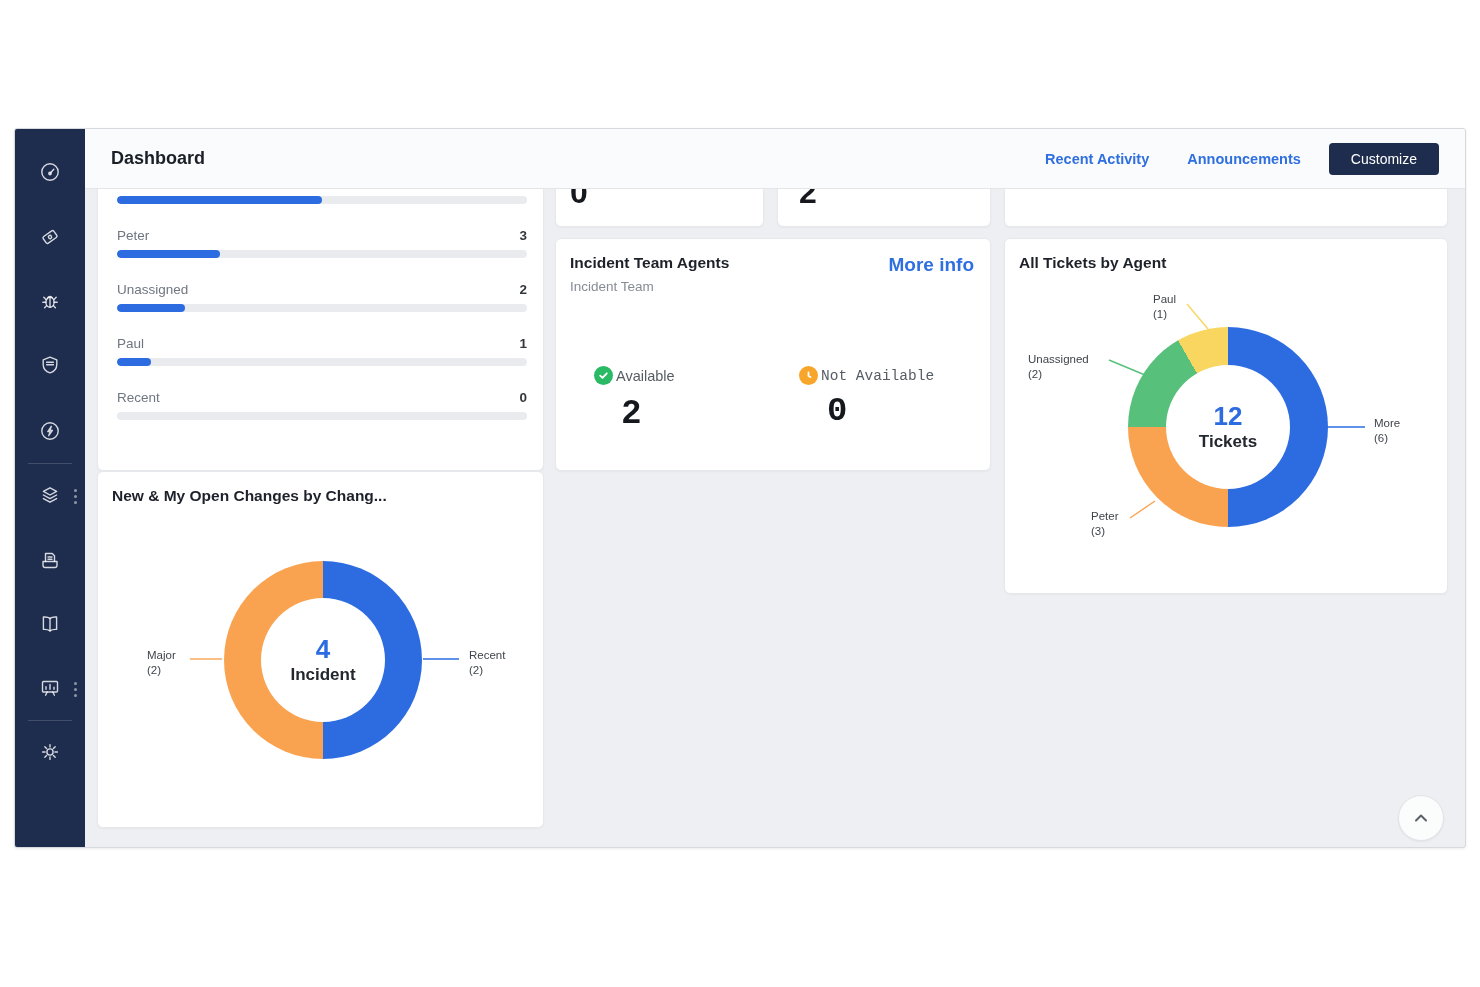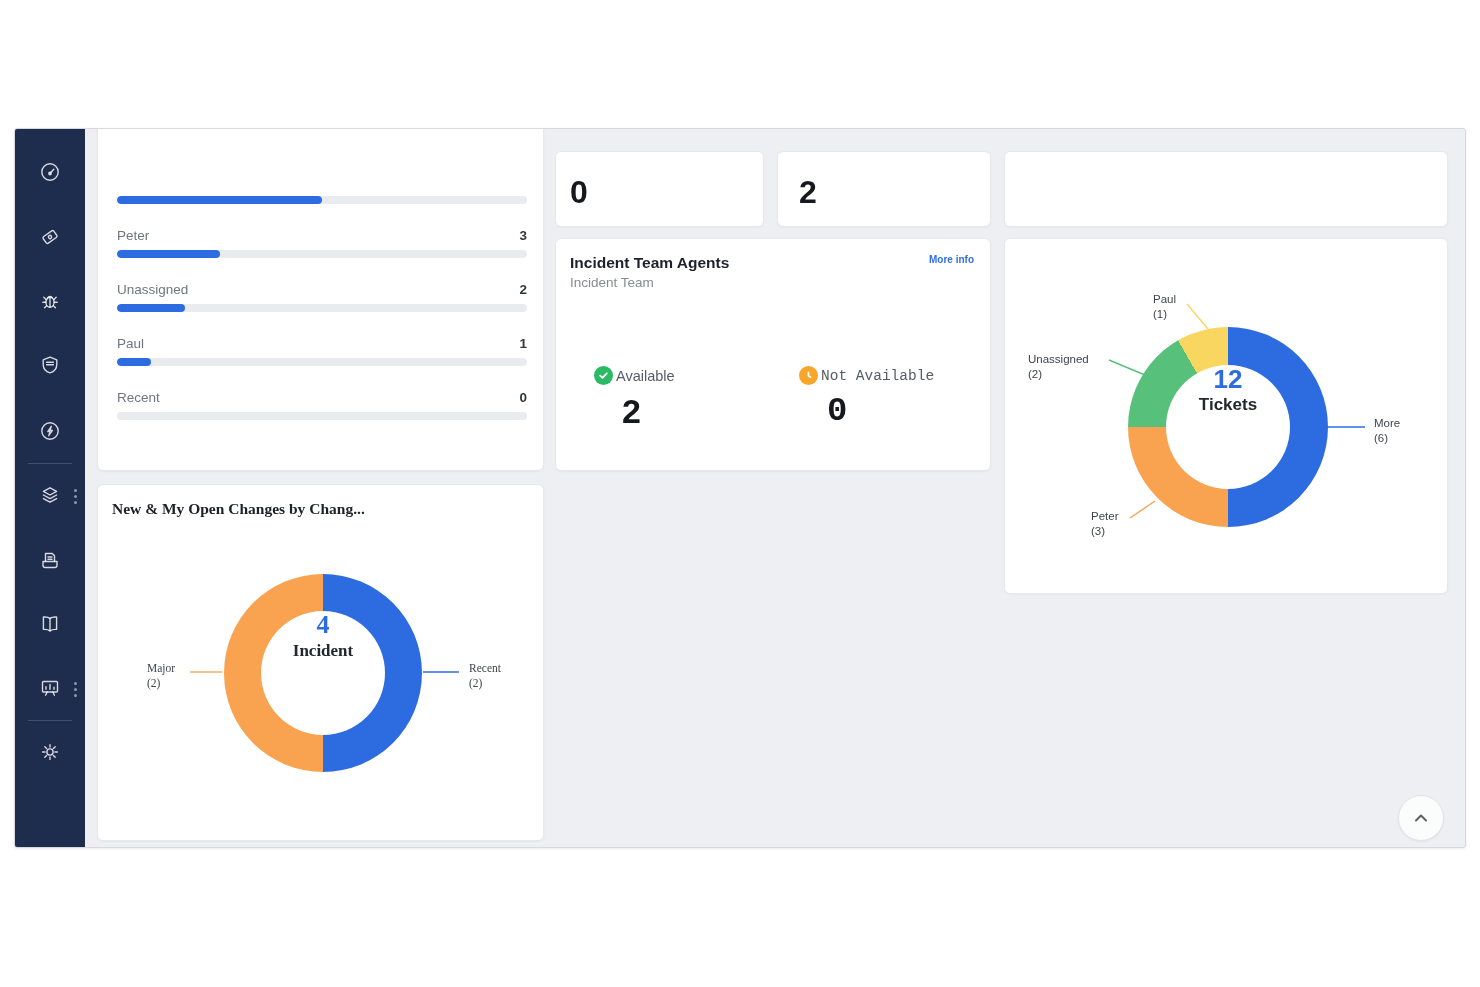--- a/index.html
+++ b/index.html
@@ -31,49 +31,49 @@
   
   .content { position:absolute; left:70px; top:60px; width:1382px; height:660px; z-index:1; }
   .card { position:absolute; background:#fff; border:1px solid #e6e8ec; border-radius:6px;
           box-shadow:0 1px 2px rgba(27,31,39,.04); }
   .card-bars { left:12px; top:-78px; width:447px; height:360px; }
   .card-mini1 { left:470px; top:-38px; width:209px; height:76px; }
   .card-mini2 { left:692px; top:-38px; width:214px; height:76px; }
   .card-mini3 { left:919px; top:-38px; width:444px; height:76px; }
   .card-incident { left:470px; top:49px; width:436px; height:233px; }
   .card-tickets { left:919px; top:49px; width:444px; height:356px; }
-  .card-changes { left:12px; top:295px; width:447px; height:357px;font-family:Liberation Serif, serif; }
+  .card-changes { left:12px; top:282px; width:447px; height:357px; }
   .mini-num { position:absolute; left:14px; bottom:18px; font-size:32px; font-weight:700;
               color:#15181d; line-height:32px; }
   .card-mini2 .mini-num { left:21px; }
   
   .bar-row-label { position:absolute; left:19px; font-size:13.5px; color:#6f7680; }
   .bar-row-value { position:absolute; right:16px; font-size:13.5px; font-weight:600; color:#33373d; }
   .bar-track { position:absolute; left:19px; right:16px; height:8px; background:#e9ebef;
                border-radius:4px; overflow:hidden; }
   .bar-fill { height:8px; border-radius:4px; }
   
   .card-head { padding:15px 16px 0 14px; display:flex; justify-content:space-between; align-items:flex-start; }
   .card-title { font-size:15.5px; font-weight:700; color:#1d2129; }
-  .more-info { font-size:10px; font-weight:600; color:#2f6fe0; cursor:pointer; }
+  .more-info { font-size:19px; font-weight:600; color:#2f6fe0; cursor:pointer; }
   .card-sub { padding:3px 0 0 14px; font-size:13.5px; color:#868c95; }
   .stat { position:absolute; top:127px; }
   .stat-available { left:38px; } .stat-busy { left:243px;font-family:Liberation Mono, monospace; }
   .stat-top { display:flex; align-items:center; gap:3px; }
   .stat-label { font-size:14.5px; color:#565c64; }
   .stat-num { margin:7px 0 0 28px; font-size:34px; font-weight:700; color:#15181d; }
   .badge { width:19px; height:19px; border-radius:50%; display:flex; align-items:center; justify-content:center; }
   .badge svg { width:11px; height:11px; stroke:#fff; fill:none; stroke-width:2; stroke-linecap:round; stroke-linejoin:round; }
   
   .donut { position:absolute; border-radius:50%; }
   .donut-tickets { left:123px; top:88px; width:200px; height:200px; }
   .donut-changes { left:126px; top:89px; width:198px; height:198px; }
   .donut-hole { position:absolute; left:50%; top:50%; width:124px; height:124px; margin:-62px 0 0 -62px;
                 background:#fff; border-radius:50%; display:flex; flex-direction:column;
-                align-items:center; justify-content:flex-start; }
+                align-items:center; justify-content:center; }
   .donut-total { font-size:26px; font-weight:700; color:#2d6ce0; line-height:28px; }
   .donut-unit { font-size:17px; font-weight:700; color:#23272e; margin-top:2px; }
   .pie-label { position:absolute; font-size:11.5px; color:#3f454c; line-height:15px; }
   .leader { position:absolute; left:0; top:0; width:100%; height:100%; pointer-events:none; }
   .leader line { stroke-width:1.4; fill:none; }
   
   .scroll-top { position:absolute; left:1313px; top:606px; width:46px; height:46px; border-radius:50%;
                 background:#fbfcfc; border:1px solid #e1e3e7; display:flex; align-items:center;
                 justify-content:center; cursor:pointer; box-shadow:0 1px 2px rgba(0,0,0,.05); }
   .scroll-top svg { width:18px; height:18px; stroke:#5b6169; fill:none; stroke-width:2;
@@ -148,20 +148,27 @@
         <i></i>
       </span>
     <div class="s-div" style="top:591px"></div>
     <span class="s-icon" style="top:612px">
       <svg viewBox="0 0 22 22">
           <circle cx="11" cy="11" r="3.1"></circle>
           <path d="M11 3.6 V6.1 M11 15.9 V18.4 M3.6 11 H6.1 M15.9 11 H18.4 M5.8 5.8 L7.6 7.6 M14.4 14.4 L16.2 16.2 M16.2 5.8 L14.4 7.6 M7.6 14.4 L5.8 16.2"></path>
         </svg></span>
   </nav>
 
+  <header class="header">
+    <span class="h-title">Dashboard</span>
+    <span class="h-spacer"></span>
+    <span class="h-link">Recent Activity</span>
+    <span class="h-link">Announcements</span>
+    <button class="h-btn">Customize</button>
+  </header>
 
   <main class="content">
 
     <section class="card card-mini1">
       <span class="mini-num">0</span>
     </section>
     <section class="card card-mini2">
       <span class="mini-num">2</span>
     </section>
     <section class="card card-mini3"></section>
@@ -222,20 +229,23 @@
                 <path d="M6 2.6 V6.3 L8.2 7.8"></path>
               </svg>
             </span>
           <span class="stat-label">Not Available</span>
         </div>
         <div class="stat-num">0</div>
       </div>
     </section>
 
     <section class="card card-tickets">
+      <div class="card-head">
+        <span class="card-title">All Tickets by Agent</span>
+      </div>
       <div class="donut donut-tickets" style="background: conic-gradient(rgb(45, 108, 224) 0deg, rgb(45, 108, 224) 180deg, rgb(249, 163, 80) 180deg, rgb(249, 163, 80) 270deg, rgb(87, 193, 124) 270deg, rgb(87, 193, 124) 330deg, rgb(248, 214, 95) 330deg, rgb(248, 214, 95) 360deg);">
         <div class="donut-hole">
           <span class="donut-total">12</span>
           <span class="donut-unit">Tickets</span>
         </div>
       </div>
       <svg class="leader">
         <line x1="182" y1="65" x2="203" y2="90" stroke="#f8d65f"></line>
         <line x1="104" y1="121" x2="140" y2="136" stroke="#57c17c"></line>
         <line x1="322" y1="188" x2="360" y2="188" stroke="#2d6ce0"></line>

